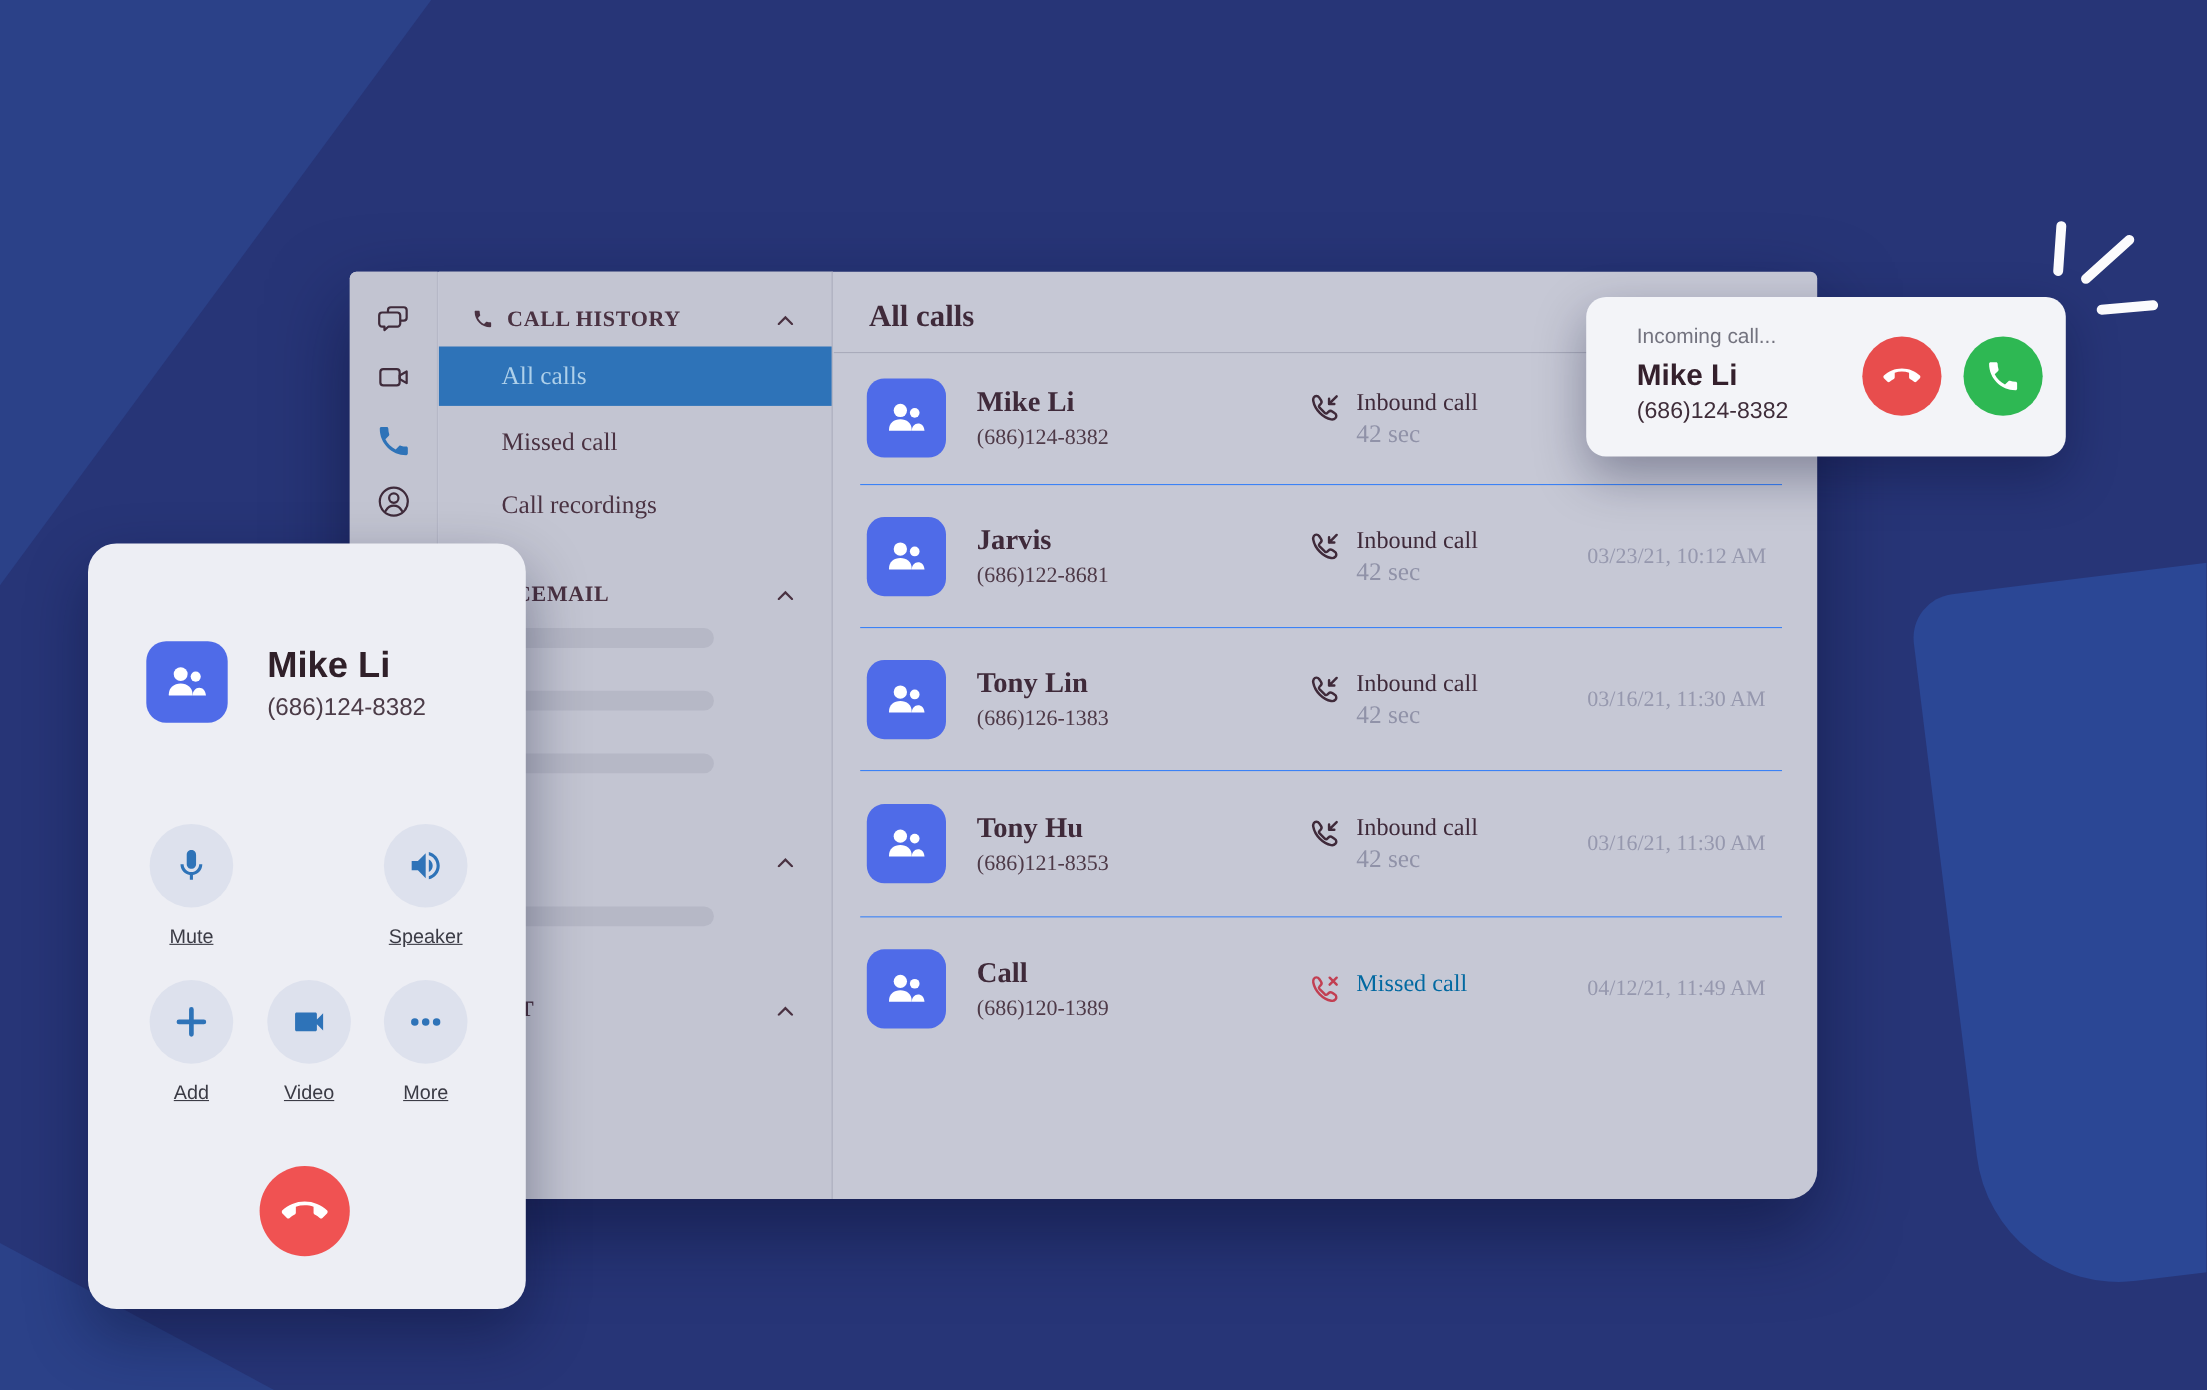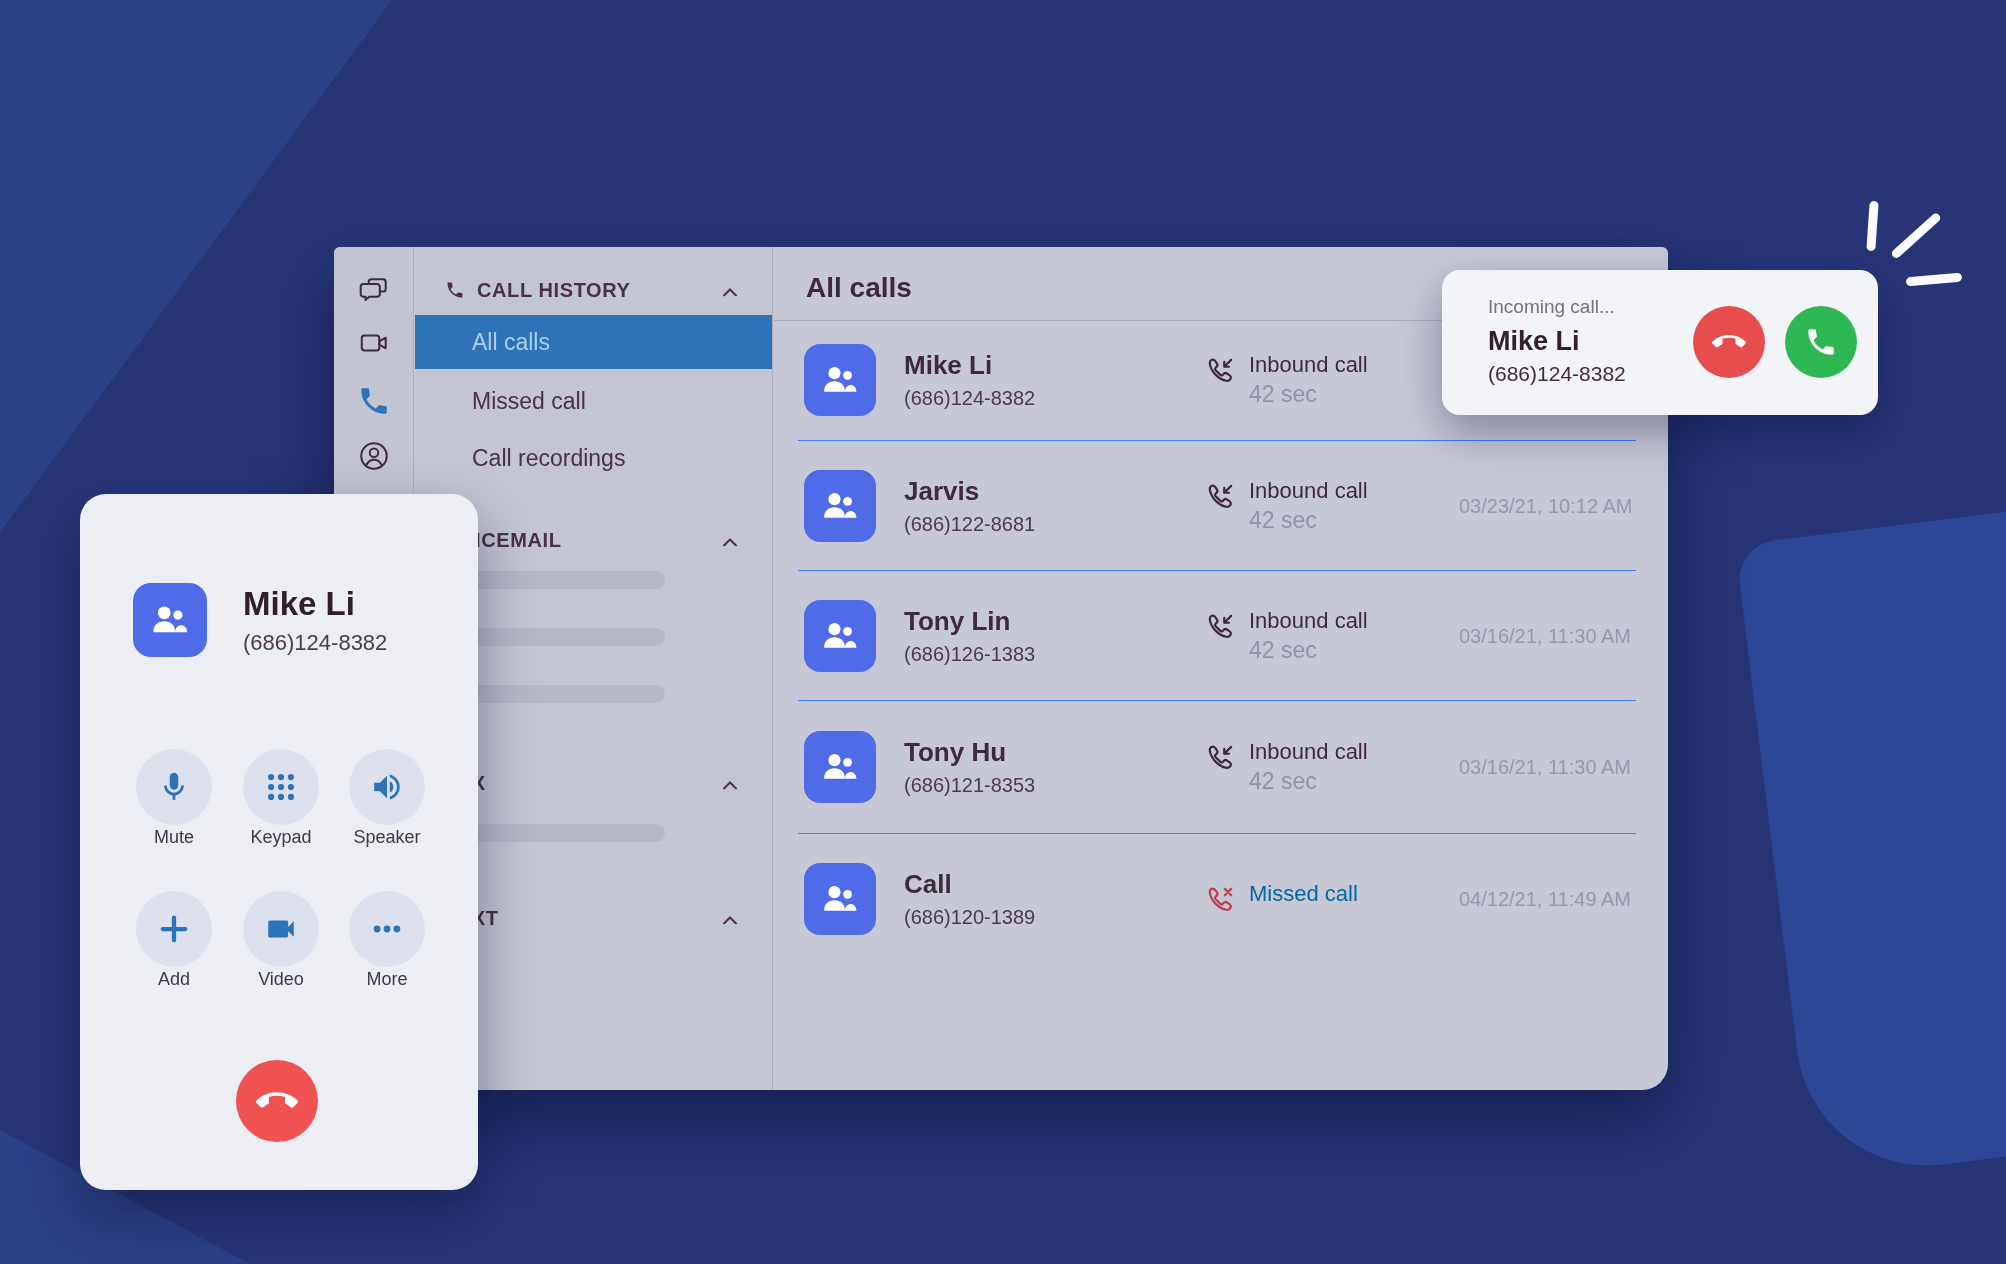--- a/index.html
+++ b/index.html
@@ -14,23 +14,23 @@
              clip-path:polygon(0 1130px,250px 1264px,0 1264px);}
   .bg-shape-br{position:absolute;left:1735px;top:545px;width:620px;height:640px;
                background:#2b4795;border-radius:40px 0 0 130px;
                transform:rotate(-7deg);transform-origin:left top;}
   .sparkle{position:absolute;background:#fbfbfd;border-radius:6px;}
   .sp-v{left:1868px;top:201px;width:9px;height:50px;transform:rotate(4deg);}
   .sp-d{left:1893px;top:252px;width:62px;height:9px;transform:rotate(-42deg);transform-origin:left center;}
   .sp-h{left:1906px;top:275px;width:56px;height:9px;transform:rotate(-5deg);}
 
   
-  .window{position:absolute;left:334px;top:247px;width:1334px;height:843px;
+  .window{position:absolute;left:318px;top:247px;width:1334px;height:843px;
           background:#c6c8d5;border-radius:6px 6px 26px 26px;z-index:1;
-          box-shadow:0 30px 70px rgba(8,12,45,.5);}
+          box-shadow:0 30px 70px rgba(8,12,45,.5);font-family:Liberation Serif, serif;}
   .rail{position:absolute;left:0;top:0;width:80px;height:100%;background:#c2c4d1;
         border-right:1px solid #aeb0bf;border-radius:6px 0 0 26px;}
   .rail-icon{position:absolute;left:23px;width:34px;height:34px;}
   .rail-icon svg{width:34px;height:34px;display:block;}
 
   .side{position:absolute;left:81px;top:0;width:358px;height:100%;
         background:#c3c5d2;border-right:1px solid #abadbd;}
   .sec-header{position:absolute;left:0;width:100%;height:44px;display:flex;
               align-items:center;padding-left:30px;gap:12px;
               font-size:20px;font-weight:700;letter-spacing:.6px;color:#4a3242;}
@@ -83,21 +83,21 @@
   .cc-head{position:absolute;left:53px;top:89px;display:flex;align-items:center;gap:36px;}
   .cc-avatar{width:74px;height:74px;border-radius:18px;background:#4f6be8;
              display:flex;align-items:center;justify-content:center;}
   .cc-avatar svg{width:46px;height:46px;}
   .cc-name{font-size:33px;font-weight:600;color:#302029;}
   .cc-num{font-size:22px;color:#4c3c48;margin-top:7px;}
   .cbtn{position:absolute;width:120px;text-align:center;cursor:pointer;}
   .cbtn .circ{width:76px;height:76px;border-radius:50%;background:#dde1ed;margin:0 auto;
               display:flex;align-items:center;justify-content:center;}
   .cbtn .circ svg{width:34px;height:34px;}
-  .cbtn .lbl{margin-top:2px;font-size:18px;color:#3b3b45;}
+  .cbtn .lbl{margin-top:16px;font-size:18px;color:#3b3b45;text-decoration:underline;}
   .c00{left:34px;top:255px;}  .c01{left:141px;top:255px;}  .c02{left:247px;top:255px;}
   .c10{left:34px;top:397px;}  .c11{left:141px;top:397px;}  .c12{left:247px;top:397px;}
   .endbtn{position:absolute;left:156px;top:566px;width:82px;height:82px;border-radius:50%;
           background:#f05252;border:none;cursor:pointer;
           display:flex;align-items:center;justify-content:center;}
   .endbtn svg{width:42px;height:42px;}
 </style>
 </head>
 <body>
 
@@ -370,36 +370,20 @@
     </div>
 
     <div class="cbtn c00">
       <div class="circ">
           <svg viewBox="0 0 24 24" fill="#2e73b8">
         <path d="M12 14c1.66 0 3-1.34 3-3V5c0-1.66-1.34-3-3-3S9 3.34 9 5v6c0 1.66 1.34 3 3 3zm5-3c0 2.76-2.24 5-5 5s-5-2.24-5-5H5c0 3.53 2.61 6.43 6 6.92V21h2v-3.08c3.39-.49 6-3.39 6-6.92h-2z"></path>
           </svg>
         </div>
       <div class="lbl">Mute</div>
     </div>
-    <div class="cbtn c01">
-      <div class="circ">
-          <svg viewBox="0 0 24 24" fill="#2e73b8">
-        <circle cx="5" cy="5" r="2.2"></circle>
-            <circle cx="12" cy="5" r="2.2"></circle>
-            <circle cx="19" cy="5" r="2.2"></circle>
-        <circle cx="5" cy="12" r="2.2"></circle>
-            <circle cx="12" cy="12" r="2.2"></circle>
-            <circle cx="19" cy="12" r="2.2"></circle>
-        <circle cx="5" cy="19" r="2.2"></circle>
-            <circle cx="12" cy="19" r="2.2"></circle>
-            <circle cx="19" cy="19" r="2.2"></circle>
-          </svg>
-        </div>
-      <div class="lbl">Keypad</div>
-    </div>
     <div class="cbtn c02">
       <div class="circ">
           <svg viewBox="0 0 24 24" fill="#2e73b8">
         <path d="M3 9v6h4l5 5V4L7 9H3zm13.5 3c0-1.77-1.02-3.29-2.5-4.03v8.05c1.48-.73 2.5-2.25 2.5-4.02zM14 3.23v2.06c2.89.86 5 3.54 5 6.71s-2.11 5.85-5 6.71v2.06c4.01-.91 7-4.49 7-8.77s-2.99-7.86-7-8.77z"></path>
           </svg>
         </div>
       <div class="lbl">Speaker</div>
     </div>
     <div class="cbtn c11">
       <div class="circ">

